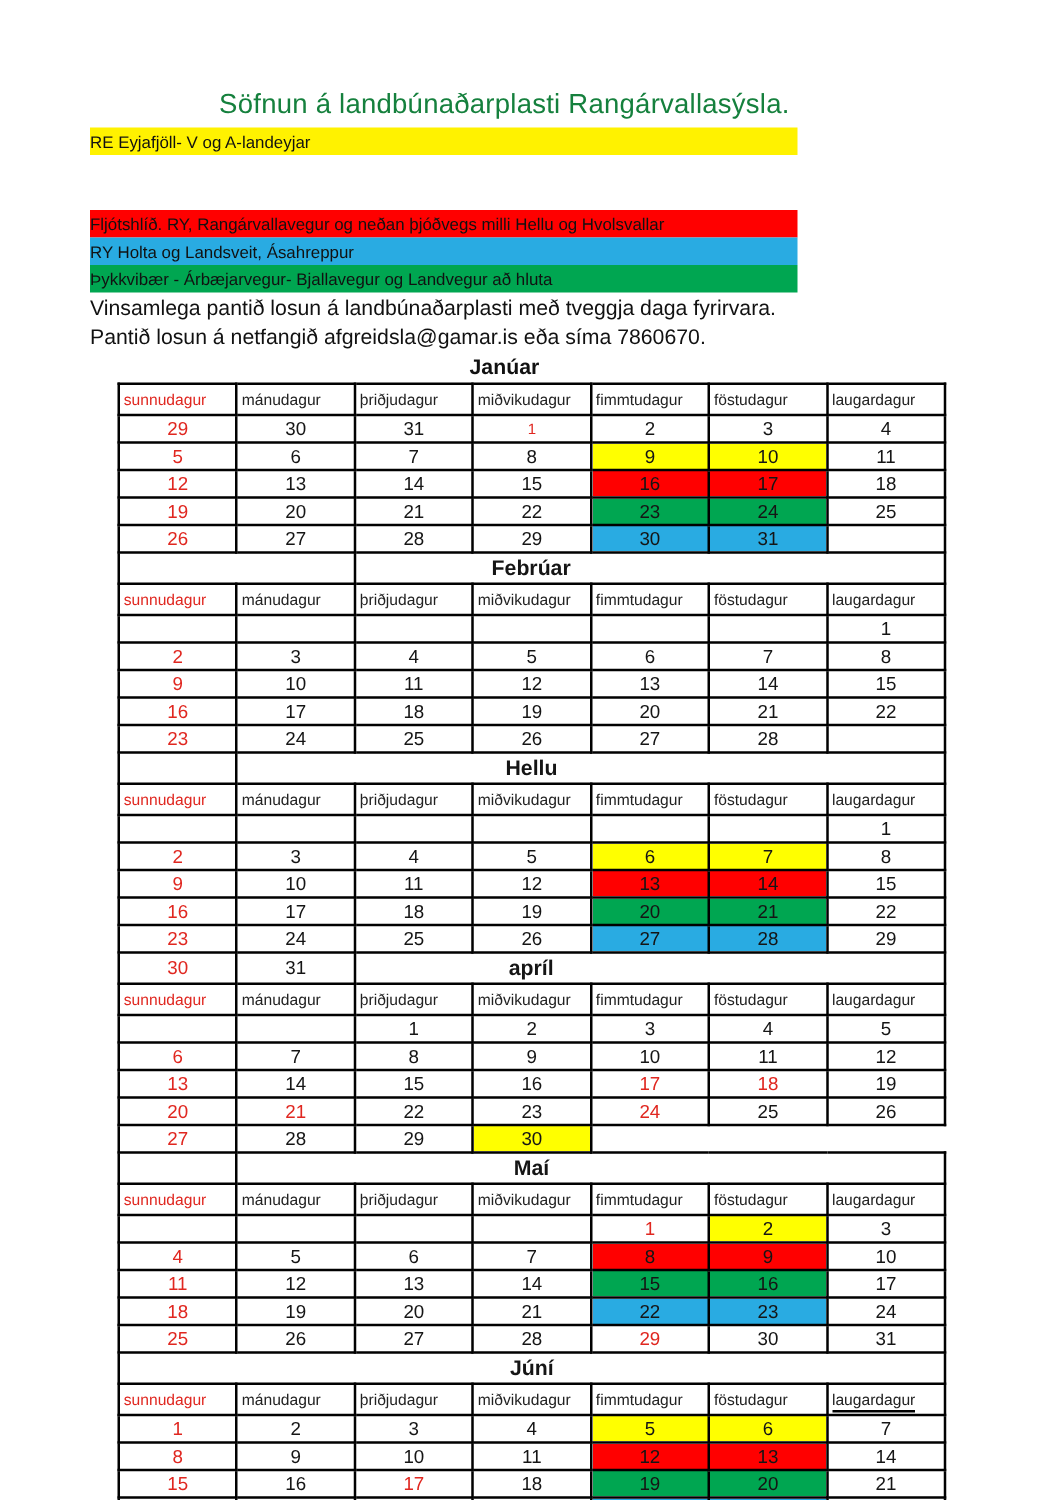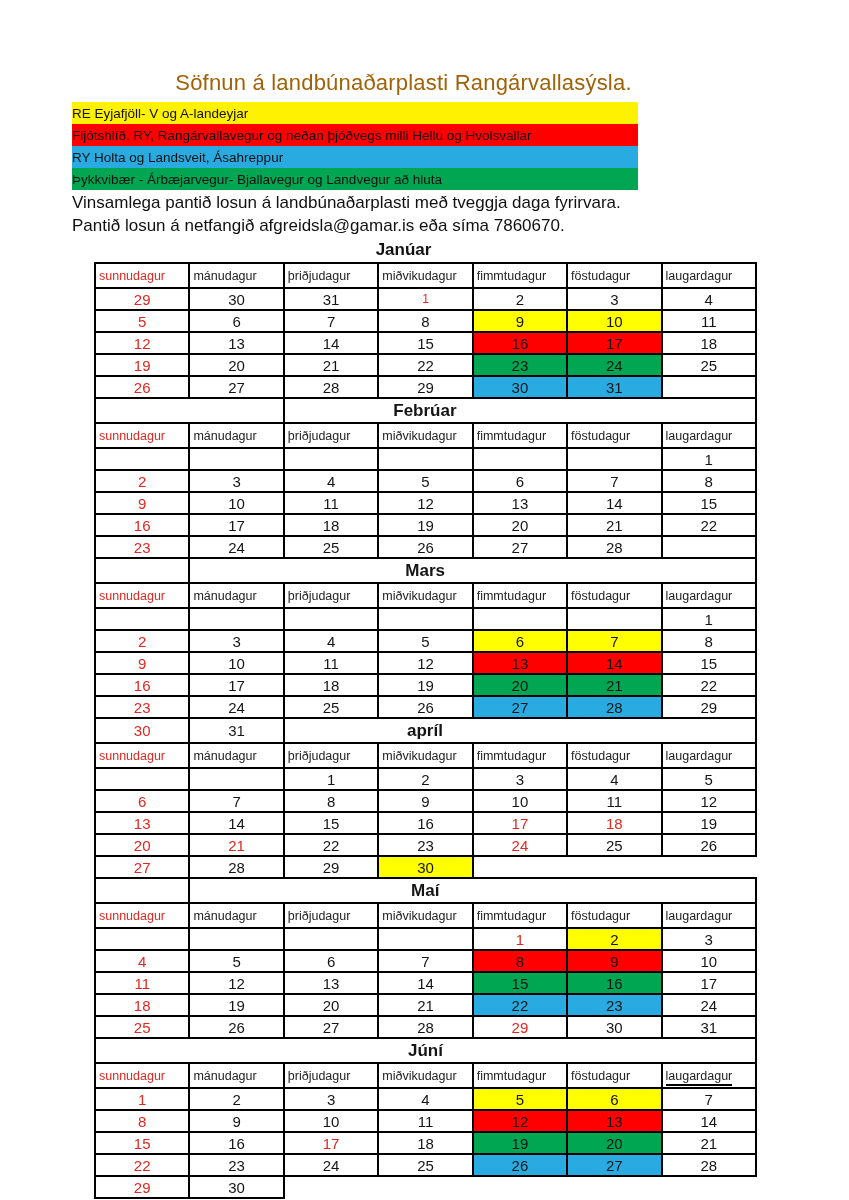--- a/index.html
+++ b/index.html
@@ -1,20 +1,20 @@
 <!DOCTYPE html>
 <html style="--red-text: #e02720;"><head>
 <meta charset="utf-8">
 <style>
   html,body{margin:0;padding:0;background:#fff;}
   .page{position:relative;width:849px;height:1200px;background:#ffffff;overflow:hidden;
         font-family:"Liberation Sans",sans-serif;color:#1a1a1a;}
   .content{padding-top:70px;}
   .main-title{margin:0 0 6px 72px;width:663px;text-align:center;
-              font-size:22px;font-weight:500;letter-spacing:.2px;color:#a16207;}
+              font-size:22px;font-weight:500;letter-spacing:.2px;color:#15803d;}
   .legend{margin-left:72px;width:566px;}
   .legend-row{height:22px;display:flex;align-items:center;padding-left:0;
               font-size:13.5px;color:#111;box-sizing:border-box;}
   .note{margin:3px 0 0 72px;font-size:17px;color:#111;}
   .free-month-title{margin:4px 0 0 72px;width:663px;text-align:center;
                     font-weight:bold;font-size:17px;color:#111;}
   .cal{margin:2px 0 0 72px;padding-left:22px;}
   table{border-collapse:collapse;table-layout:fixed;width:663px;}
   td{border:2px solid #000;height:20px;padding:0;text-align:center;
      font-size:15px;color:#151515;overflow:hidden;white-space:nowrap;}
@@ -33,21 +33,21 @@
 
 <div class="page">
   <div class="content">
 
     <h1 class="main-title">Söfnun á landbúnaðarplasti Rangárvallasýsla.</h1>
 
     <div class="legend">
       <div class="legend-row" style="background: rgb(255, 242, 0);">
         <span>RE Eyjafjöll- V og  A-landeyjar</span>
       </div>
-      <div class="legend-row" style="background: rgb(255, 0, 0);">
+      <div class="legend-row" style="background: rgb(255, 0, 0); margin-top: 44px;">
         <span>Fljótshlíð.  RY, Rangárvallavegur og neðan þjóðvegs milli Hellu og Hvolsvallar</span>
       </div>
       <div class="legend-row" style="background: rgb(41, 171, 226);">
         <span>RY Holta og Landsveit,  Ásahreppur</span>
       </div>
       <div class="legend-row" style="background: rgb(0, 166, 81);">
         <span>Þykkvibær - Árbæjarvegur- Bjallavegur og Landvegur að hluta</span>
       </div>
     </div>
 
@@ -166,21 +166,21 @@
               <td class="red">23</td>
               <td class="">24</td>
               <td class="">25</td>
               <td class="">26</td>
               <td class="">27</td>
               <td class="">28</td>
               <td class=""></td>
             </tr>
             <tr>
               <td colspan="1"></td>
-              <td colspan="6" class="mtitle shift1">Mars</td>
+              <td colspan="6" class="mtitle shift1">Hellu</td>
             </tr>
             <tr>
               <td class="hdr sun"><span>sunnudagur</span></td>
               <td class="hdr"><span>mánudagur</span></td>
               <td class="hdr"><span>þriðjudagur</span></td>
               <td class="hdr"><span>miðvikudagur</span></td>
               <td class="hdr"><span>fimmtudagur</span></td>
               <td class="hdr"><span>föstudagur</span></td>
               <td class="hdr"><span>laugardagur</span></td>
             </tr>

